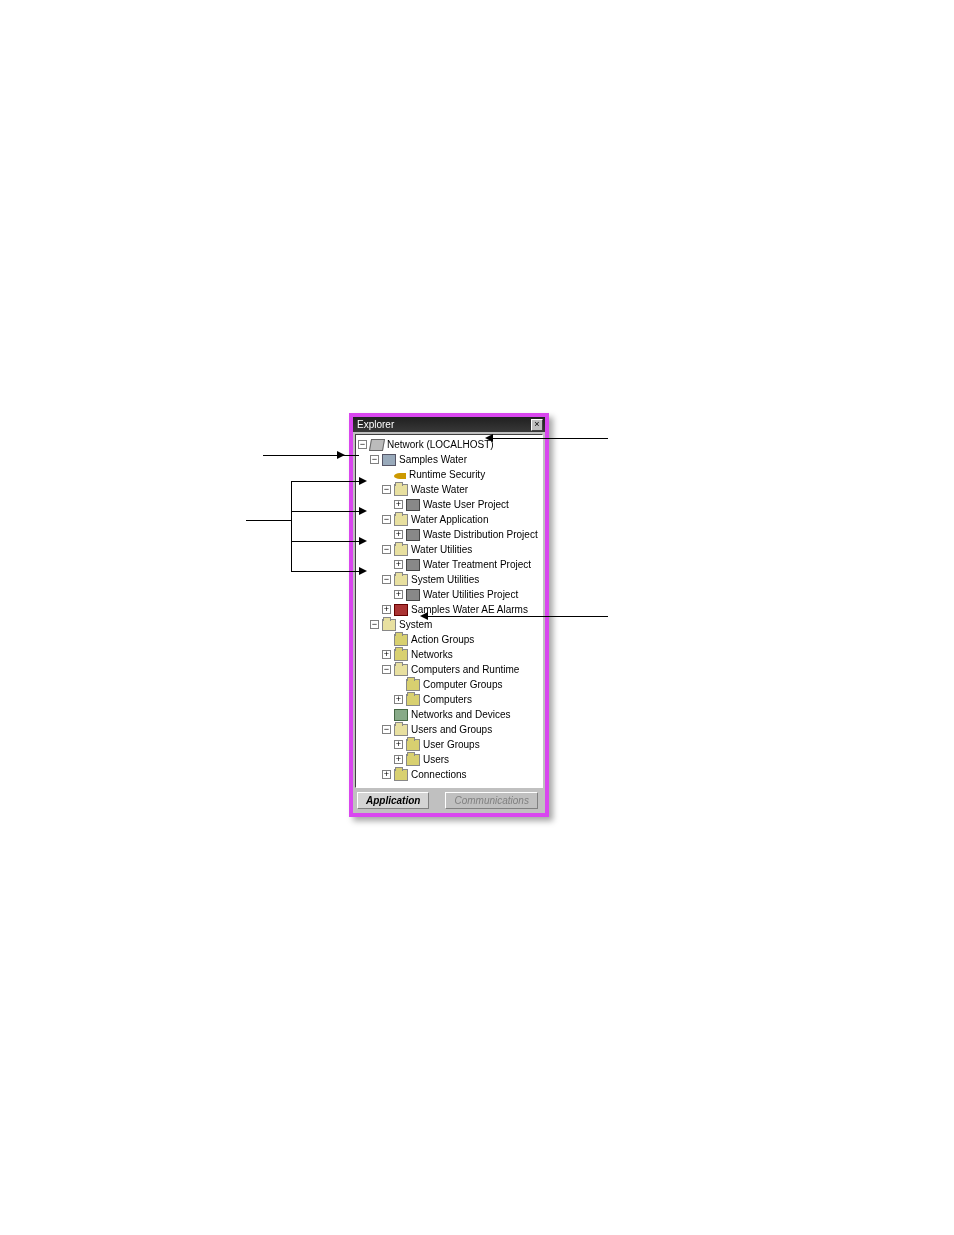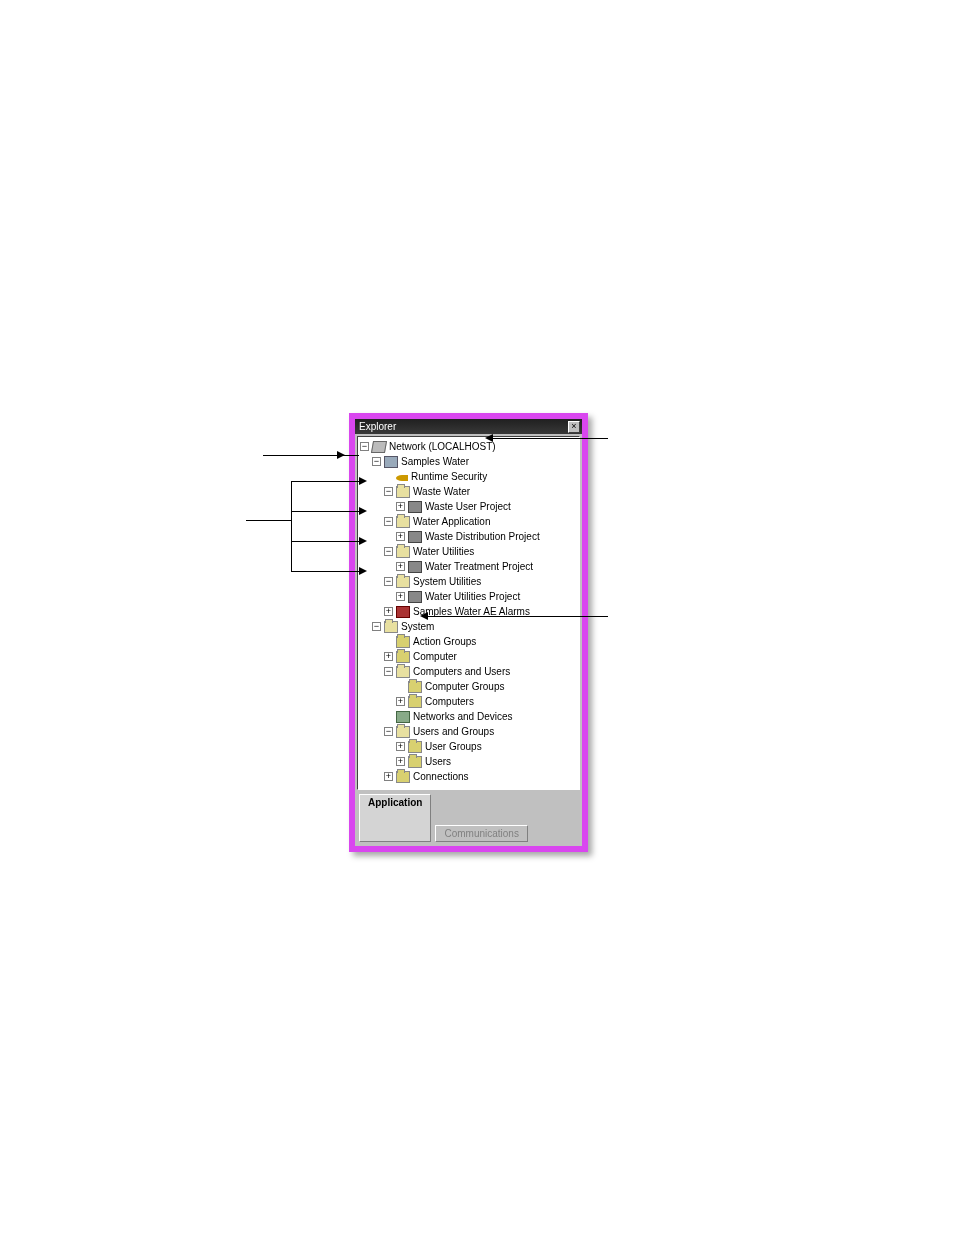--- a/index.html
+++ b/index.html
@@ -8,22 +8,22 @@
     width: 954px;
     height: 1235px;
     background: #fff;
     font-family: Tahoma, Geneva, sans-serif;
     position: relative;
   }
   .panel-wrap {
     position: absolute;
     left: 349px;
     top: 413px;
-    width: 239px;
-    border: 6px solid #d946ef;
+    width: 200px;
+    border: 4px solid #d946ef;
     background: #c0c0c0;
     box-shadow: 4px 4px 6px rgba(0,0,0,.35);
   }
   .titlebar {
     display: flex;
     align-items: center;
     justify-content: space-between;
     background: linear-gradient(#202020,#383838);
     color:#fff;
     font-size:10px;
@@ -80,31 +80,32 @@
   .icon.network { background:#bbb;border:1px solid #666;transform:skewX(-10deg);}
   .icon.app { background:#9ab;border:1px solid #556; }
   .icon.key { background:#c90;border-radius:50% 0 0 50%;width:12px;height:6px;margin-top:3px;}
   .icon.project { background:#888;border:1px solid #444; } 
   .icon.alarm { background:#a33;border:1px solid #600; }
   .icon.netdev { background:#8a8;border:1px solid #464; }
   .lbl { }
   .tabs {
     display:flex;
     padding:2px 4px 4px 4px;
-    gap:4px;
+    gap:16px;
+    font-style:italic;
   }
   .tab {
     font-size:10px;
     padding:2px 8px;
     background:#c0c0c0;
     border:1px solid #808080;
     border-top-color:#fff;border-left-color:#fff;
   }
   .tab.active { font-weight:bold;background:#d4d4d4; }
-  .tab.inactive { color:#808080;margin-top:31px; }
+  .tab.inactive { color:#808080; }
 
   
   .line { position:absolute;background:#000; }
   .h { height:1px; }
   .v { width:1px; }
   .arrow-r {
     position:absolute;width:0;height:0;
     border-top:4px solid transparent;
     border-bottom:4px solid transparent;
     border-left:8px solid #000;
@@ -216,27 +217,27 @@
     <div class="row">
       <span class="ind" style="width:24px"></span>
       <span class="expander blank">·</span>
       <span class="icon folder"></span>
       <span class="lbl">Action Groups</span>
     </div>
     <div class="row">
       <span class="ind" style="width:24px"></span>
       <span class="expander">+</span>
       <span class="icon folder"></span>
-      <span class="lbl">Computer</span>
-    </div>
-    <div class="row">
-      <span class="ind" style="width:24px"></span>
-      <span class="expander">−</span>
-      <span class="icon folder-open"></span>
-      <span class="lbl">Computers and Users</span>
+      <span class="lbl">Networks</span>
+    </div>
+    <div class="row">
+      <span class="ind" style="width:24px"></span>
+      <span class="expander">−</span>
+      <span class="icon folder-open"></span>
+      <span class="lbl">Computers and Runtime</span>
     </div>
     <div class="row">
       <span class="ind" style="width:36px"></span>
       <span class="expander blank">·</span>
       <span class="icon folder"></span>
       <span class="lbl">Computer Groups</span>
     </div>
     <div class="row">
       <span class="ind" style="width:36px"></span>
       <span class="expander">+</span>

